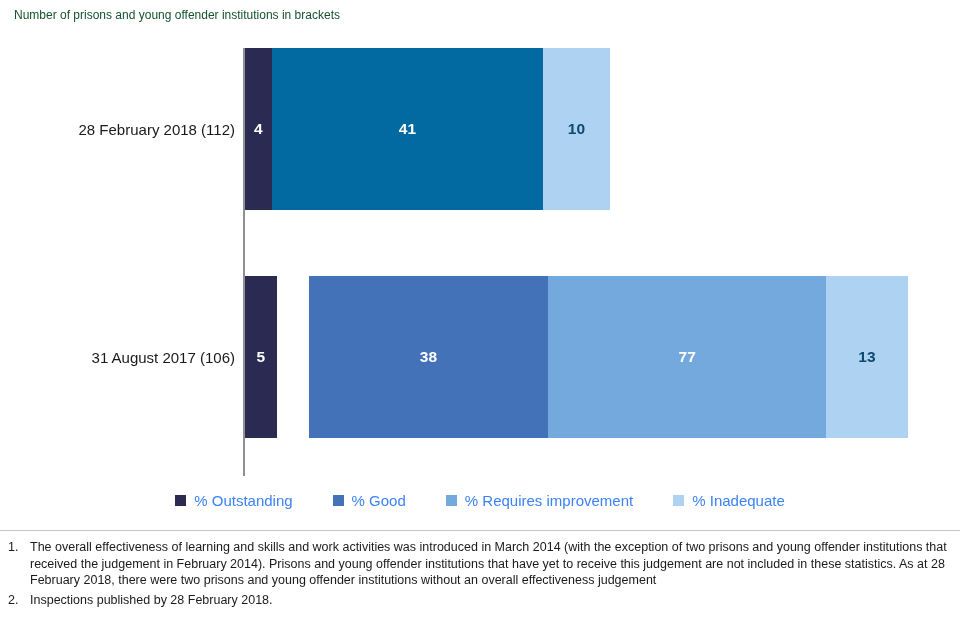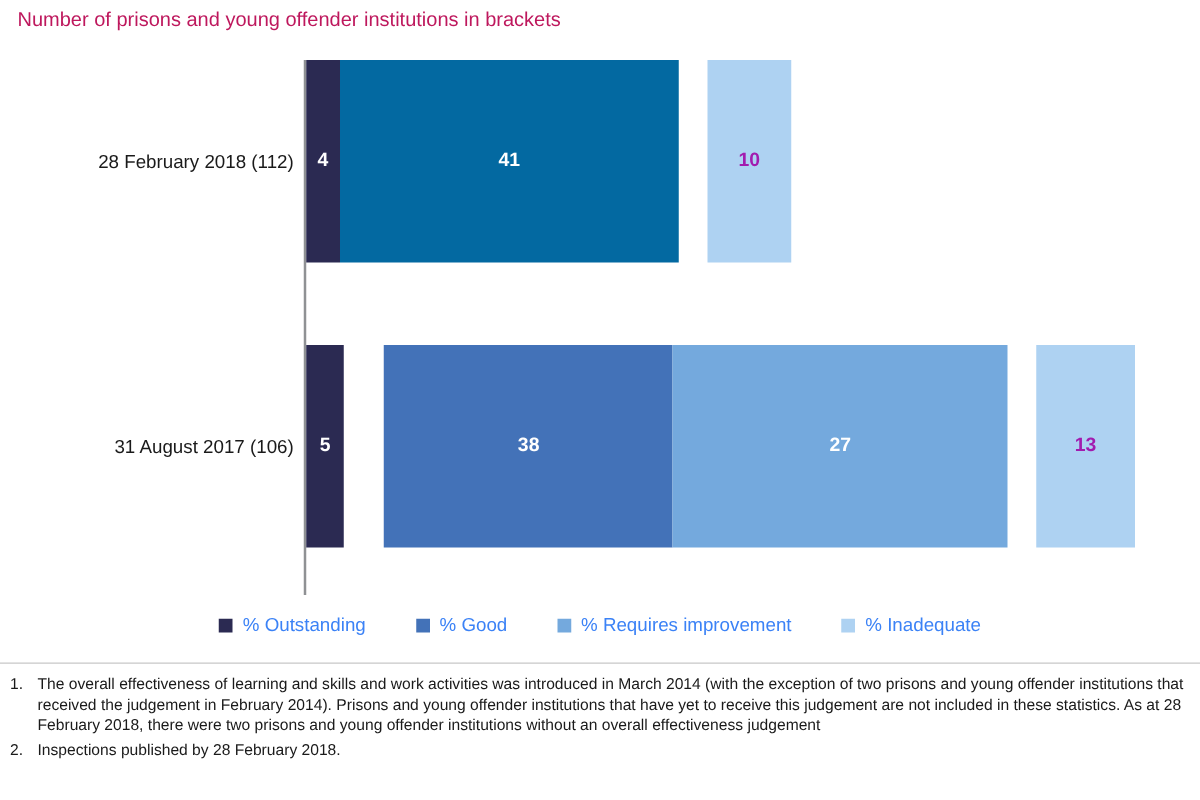--- a/index.html
+++ b/index.html
@@ -13,22 +13,22 @@
     font-family: "Liberation Sans", sans-serif;
     color: #1a1a1a;
     overflow: hidden;
     position: relative;
   }
 
   .chart-note {
     position: absolute;
     left: 14px;
     top: 8px;
-    font-size: 16px;
-    color: #be185d;
+    font-size: 12px;
+    color: #14532d;
     white-space: nowrap;
   }
 
   .plot-area {
     position: absolute;
     left: 0;
     top: 44px;
     width: 960px;
     height: 432px;
     padding-left: 12px;
@@ -74,21 +74,21 @@
   .seg {
     height: 100%;
     display: flex;
     align-items: center;
     justify-content: center;
     box-sizing: border-box;
     font-size: 15.5px;
     font-weight: bold;
     color: #ffffff;
   }
-  .seg.dark-text { color: #a21caf; margin-left: 23px; }
+  .seg.dark-text { color: #0c4a6e; }
 
   .legend {
     position: absolute;
     left: 0;
     top: 492px;
     width: 960px;
     display: flex;
     justify-content: center;
     align-items: center;
     gap: 40px;
@@ -157,21 +157,21 @@
   <div class="bar-row row-1">
     <div class="row-label">31 August 2017 (106)</div>
     <div class="bar" style="width:663px;">
       <div class="seg" style="width:5%;background:#2b2a52;">
         <span>5</span>
       </div>
       <div class="seg" style="width:38%;background:#4372b8;margin-left:32px;">
         <span>38</span>
       </div>
       <div class="seg" style="width:44%;background:#74a9dd;">
-        <span>27</span>
+        <span>77</span>
       </div>
       <div class="seg dark-text" style="width:13%;background:#aed2f2;">
         <span>13</span>
       </div>
     </div>
   </div>
 </div>
 
 <div class="legend">
   <div class="legend-item">

